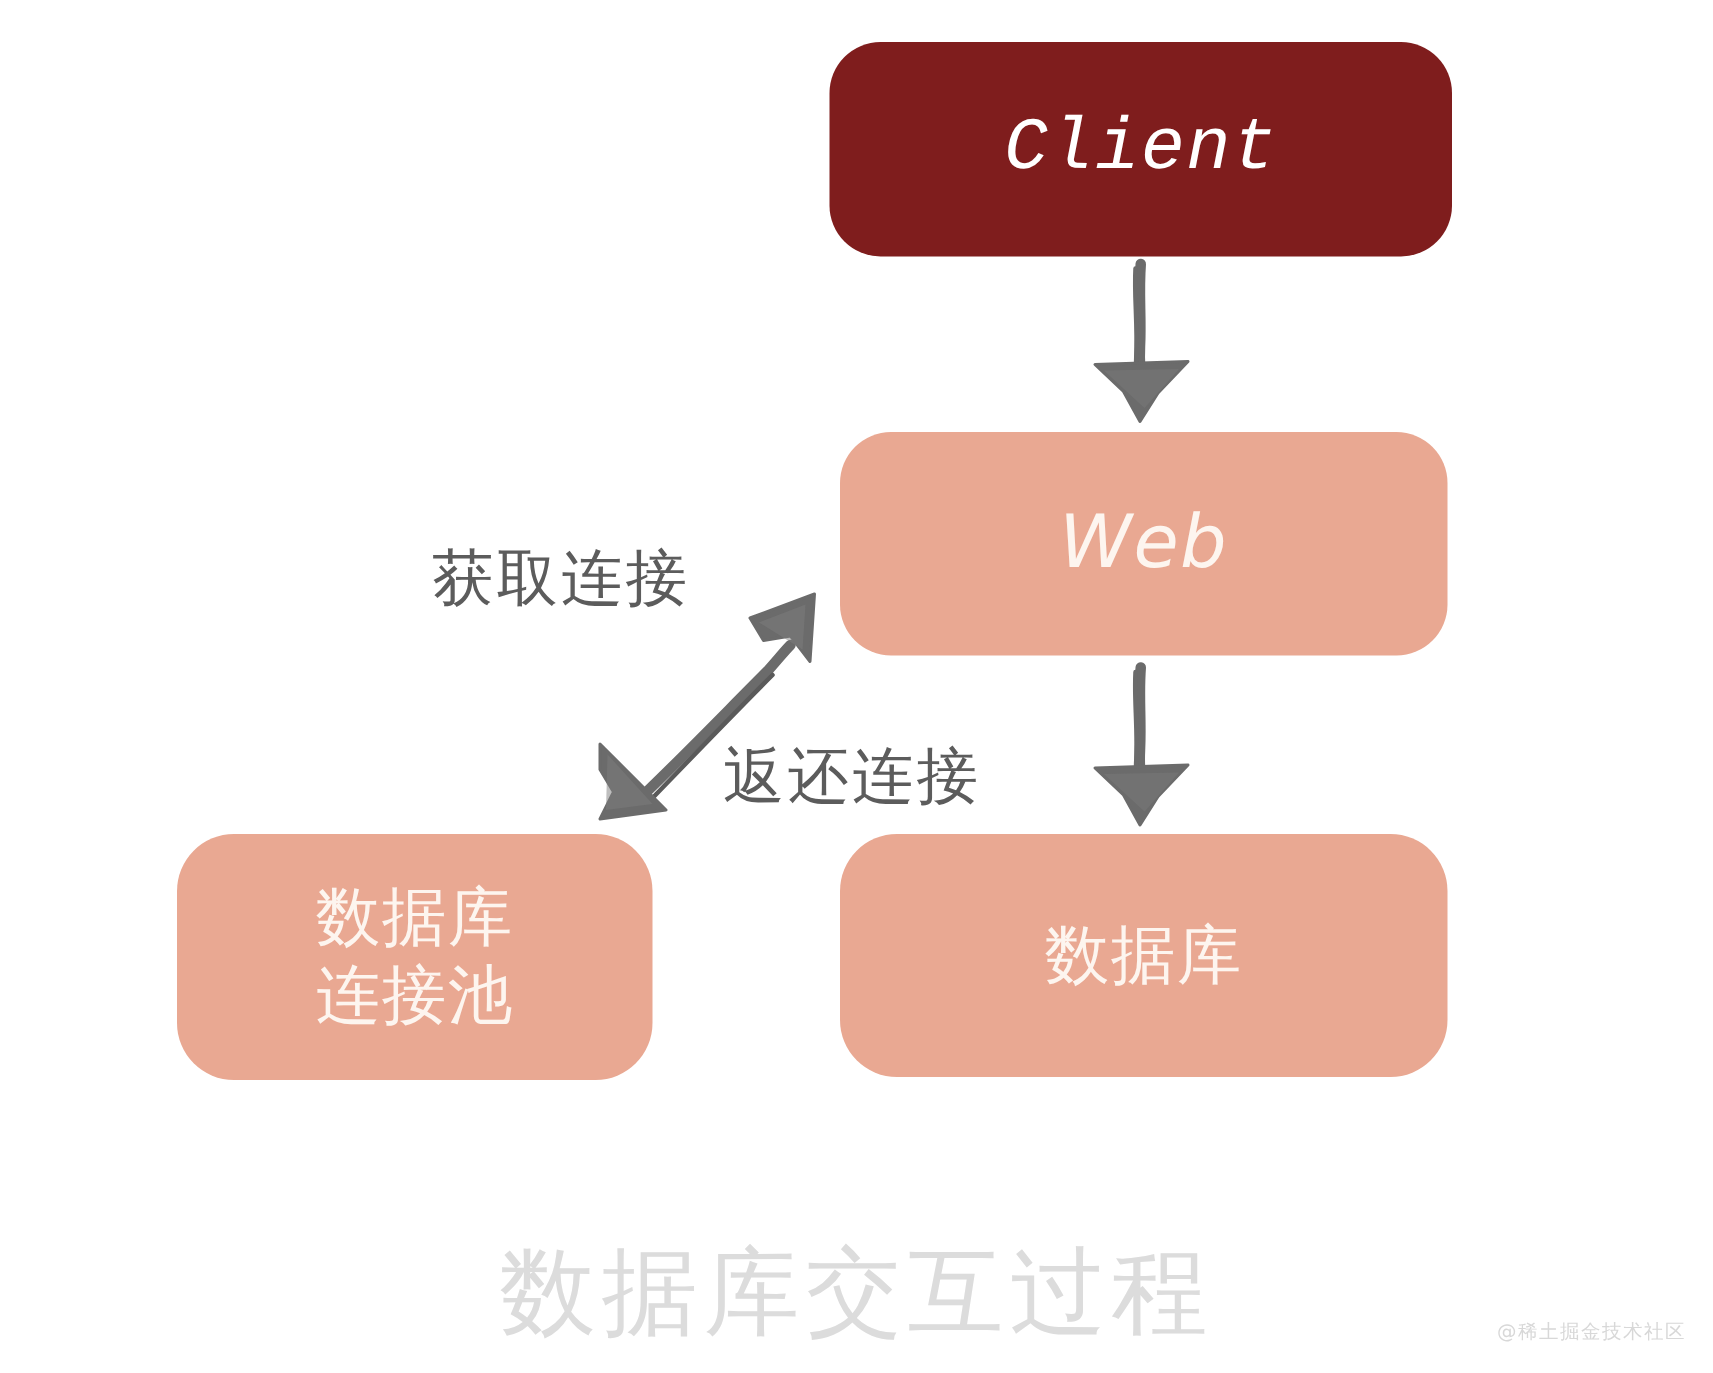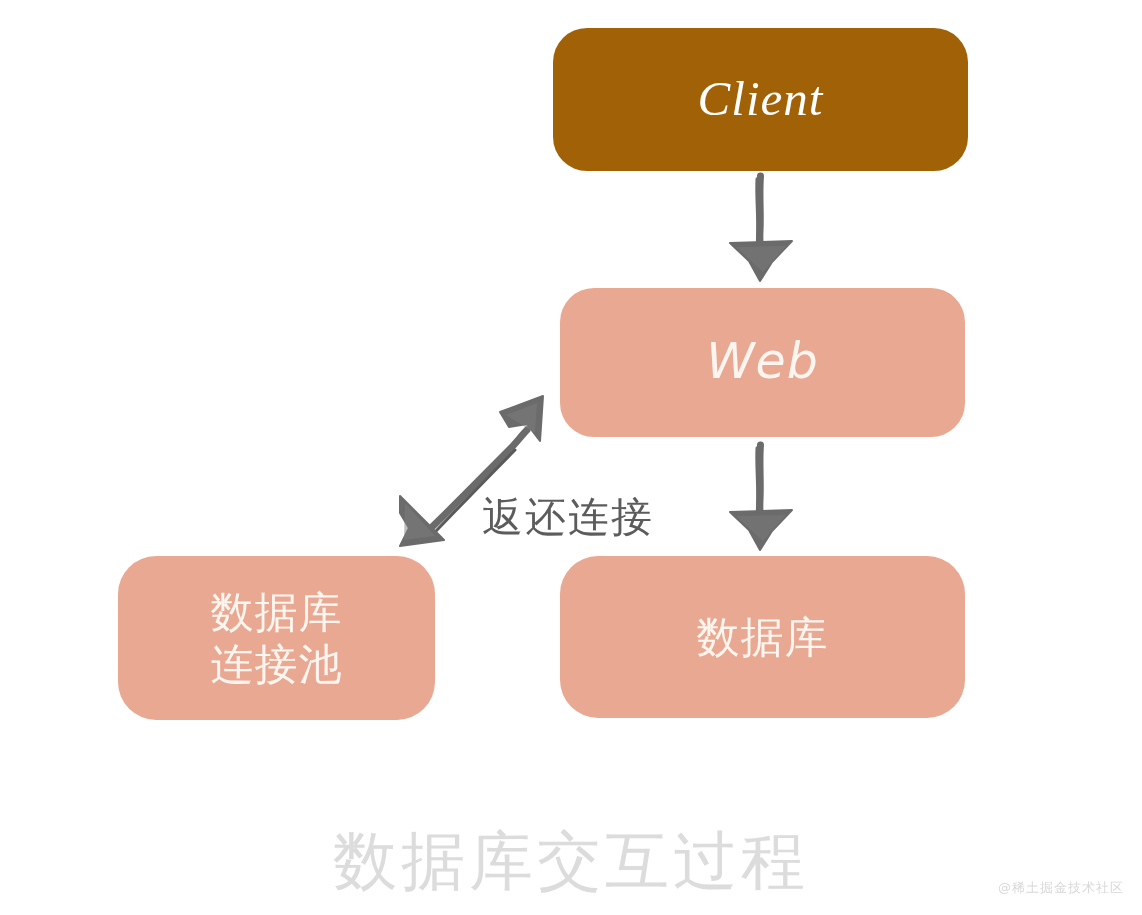--- a/index.html
+++ b/index.html
@@ -32,23 +32,23 @@
   }
   .node-label {
     display: block;
     width: 100%;
   }
   .node-client {
     left: 553px;
     top: 28px;
     width: 415px;
     height: 143px;
-    background: #a16207;
+    background: #7f1d1d;
     font-size: 49px;
-    font-family: Liberation Serif, serif;
+    font-family: Liberation Mono, monospace;
     font-style: italic;
     font-weight: 400;
     color: #ffffff;
   }
   .node-web {
     left: 560px;
     top: 288px;
     width: 405px;
     height: 149px;
     background: #e9a892;
@@ -175,19 +175,20 @@
     <span class="node-label">
       <span class="line1">数据库</span>
       <span class="line2">连接池</span>
     </span>
   </div>
 
   <div class="node node-db">
     <span class="node-label">数据库</span>
   </div>
 
+  <div class="edge-label label-acquire">获取连接</div>
   <div class="edge-label label-return">返还连接</div>
 
   <div class="diagram-title">数据库交互过程</div>
 
   <div class="watermark">@稀土掘金技术社区</div>
 
 </div>
 
 </body></html>

